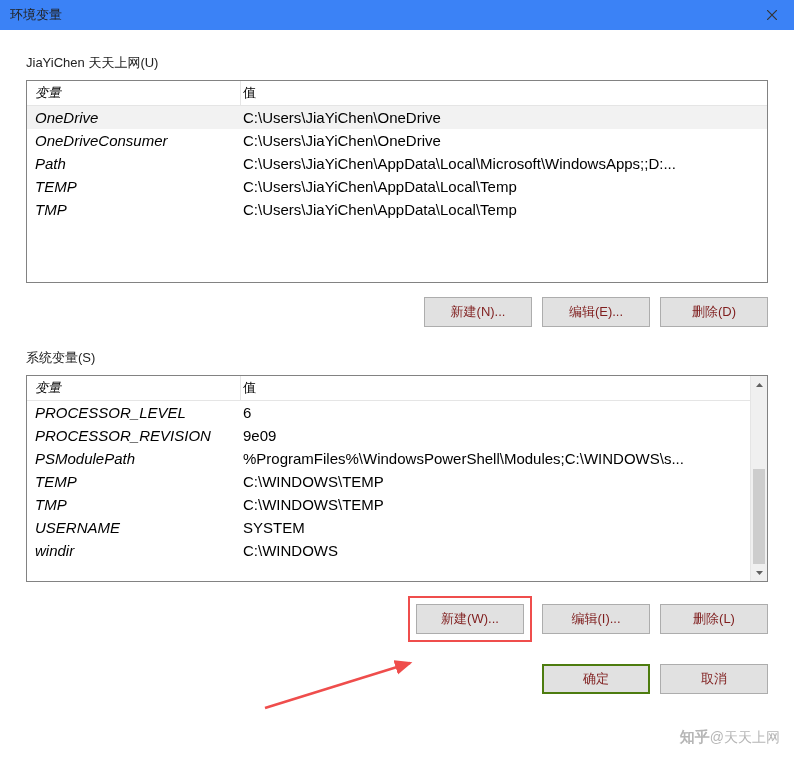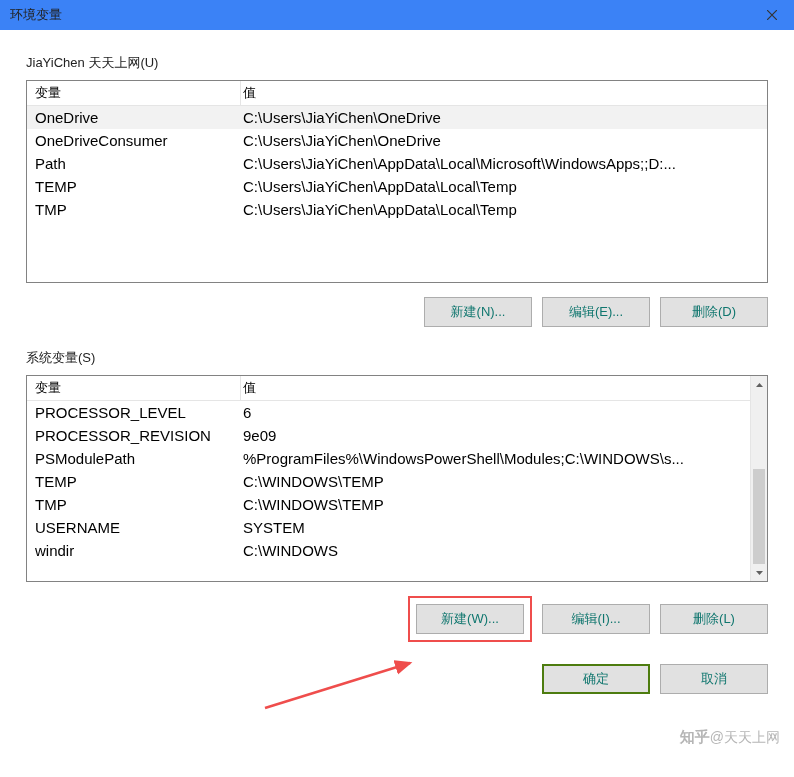--- a/index.html
+++ b/index.html
@@ -45,20 +45,21 @@
       background: #fff;
       position: relative;
     }
     .user-listbox { height: 203px; }
     .system-listbox { height: 207px; display: flex; }
     .list-inner { flex: 1; overflow: hidden; }
     .col-var {
       width: 214px;
       padding-left: 8px;
       padding-right: 8px;
+      font-style: italic;
     }
     .col-val {
       flex: 1;
       padding-left: 2px;
       padding-right: 8px;
       white-space: nowrap;
       overflow: hidden;
       text-overflow: ellipsis;
     }
     .header-row {
@@ -118,21 +119,21 @@
       position: relative;
     }
     .btn {
       width: 108px;
       height: 30px;
       background: #e1e1e1;
       border: 1px solid #adadad;
       font-size: 13px;
       font-family: inherit;
       cursor: pointer;
-      color: #0f766e;
+      color: #7f1d1d;
     }
     .btn.ok {
       background: #e1e1e1;
       border: 2px solid #4d7c0f;
       width: 108px;
       height: 30px;
     }
     .highlight-wrap {
       border: 2px solid #ef4d4c;
       padding: 6px;

